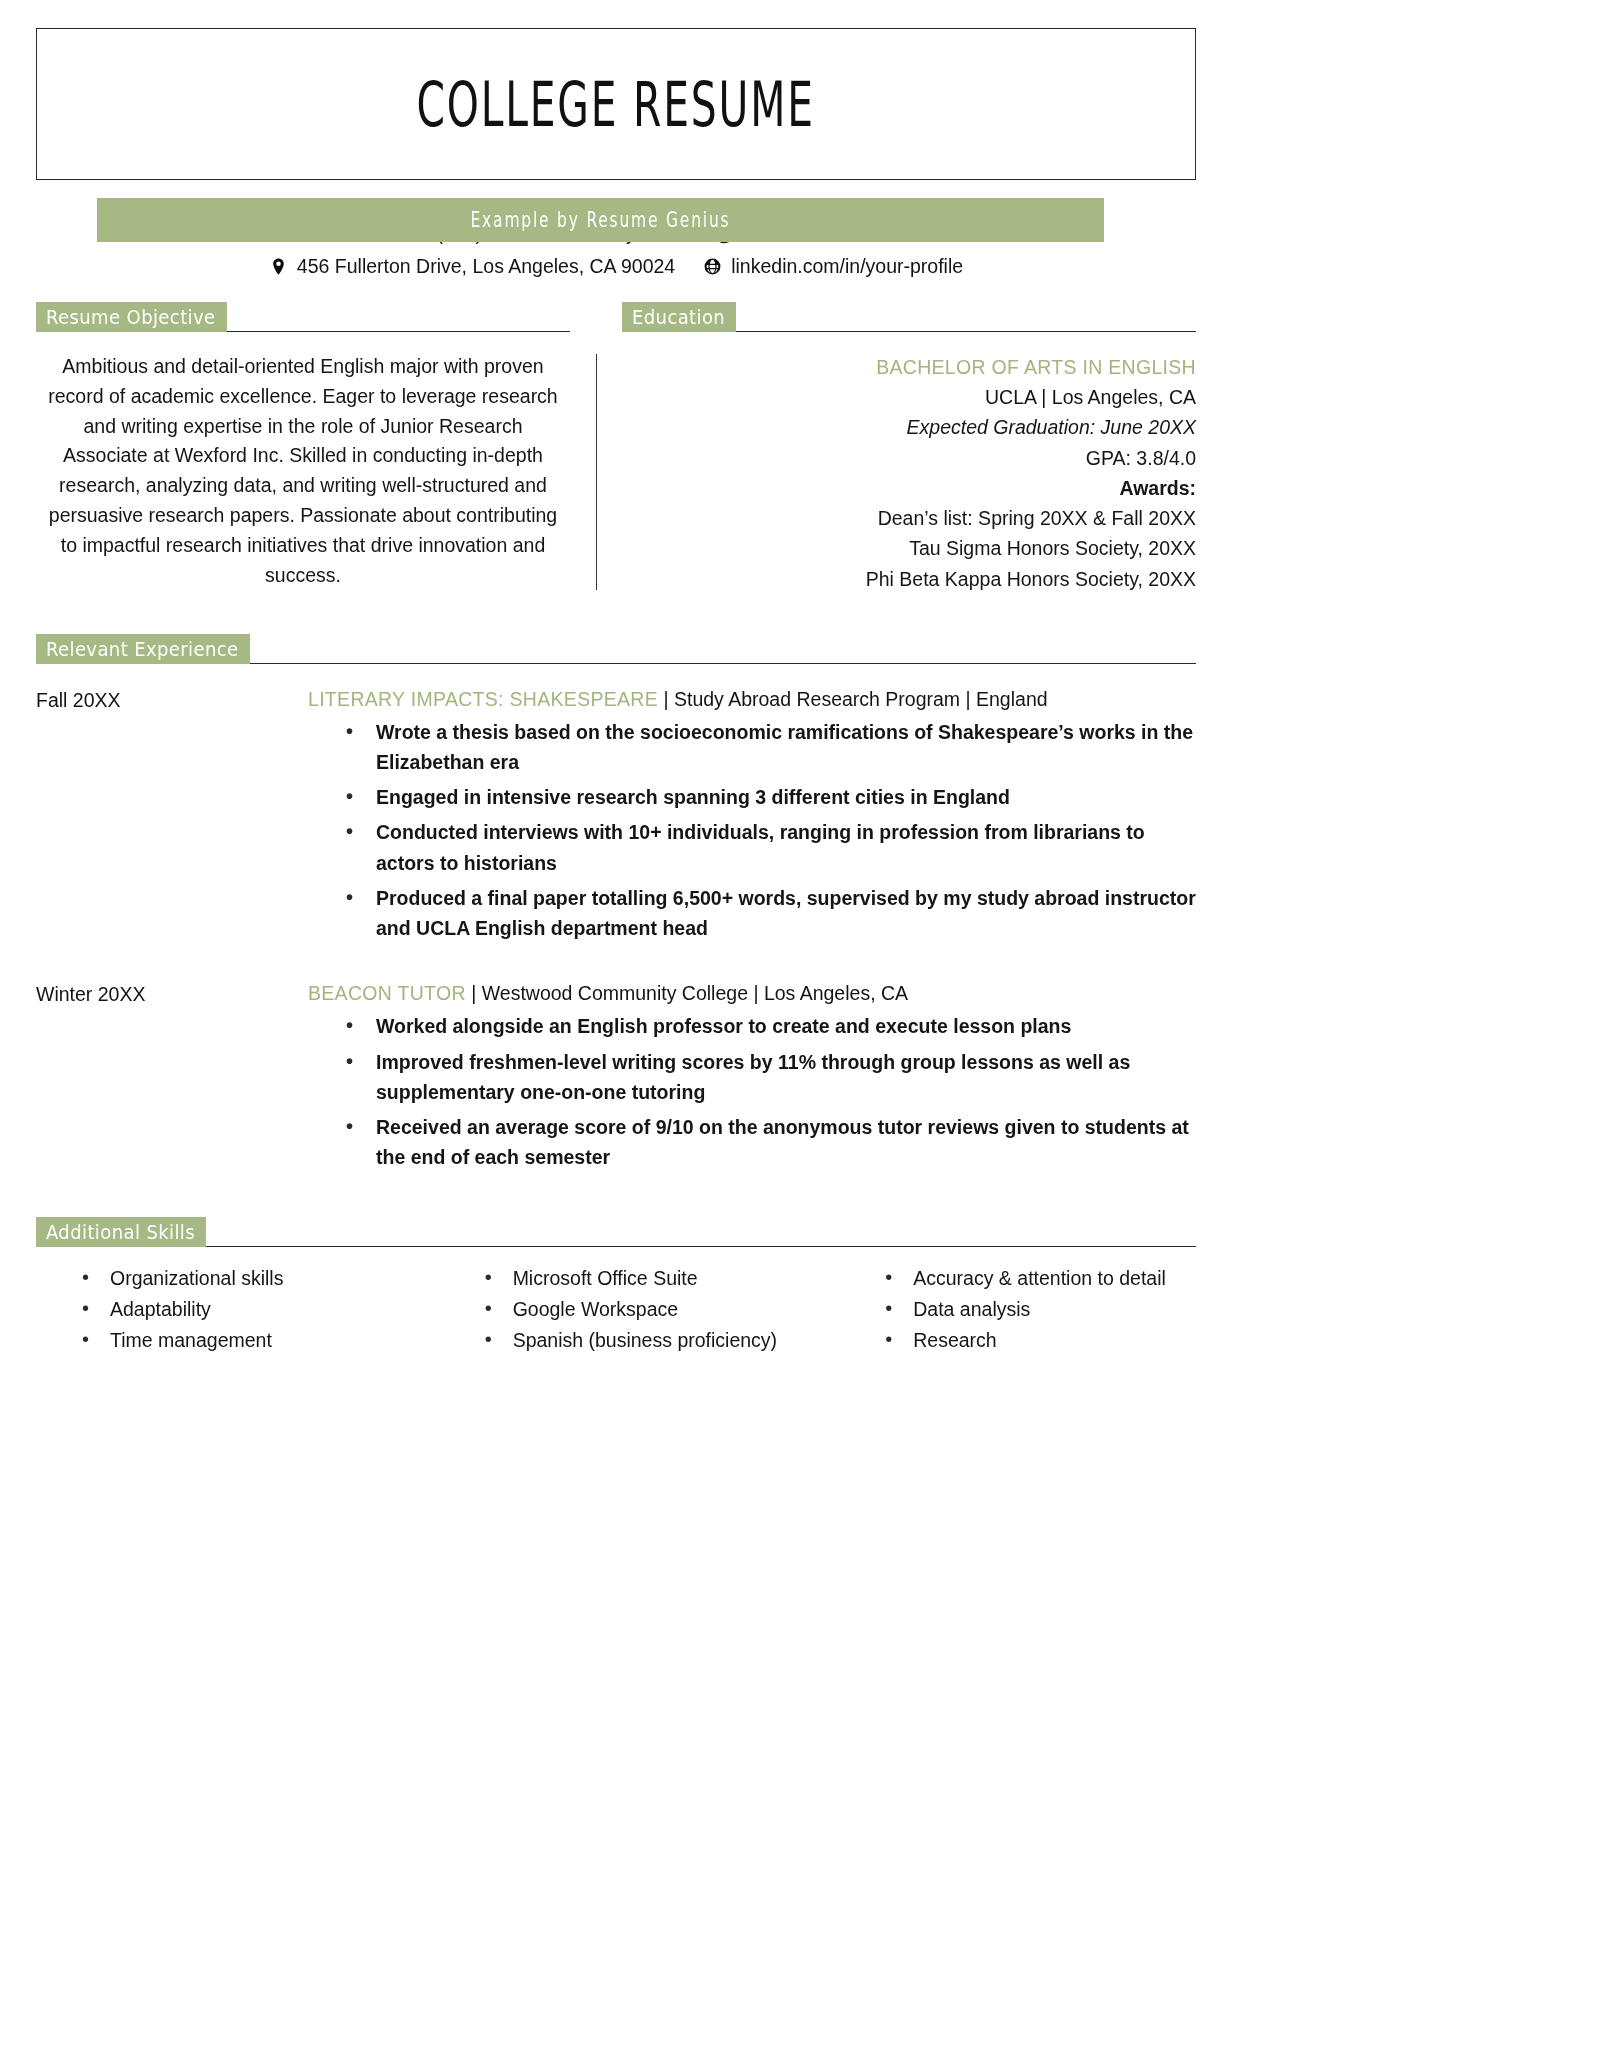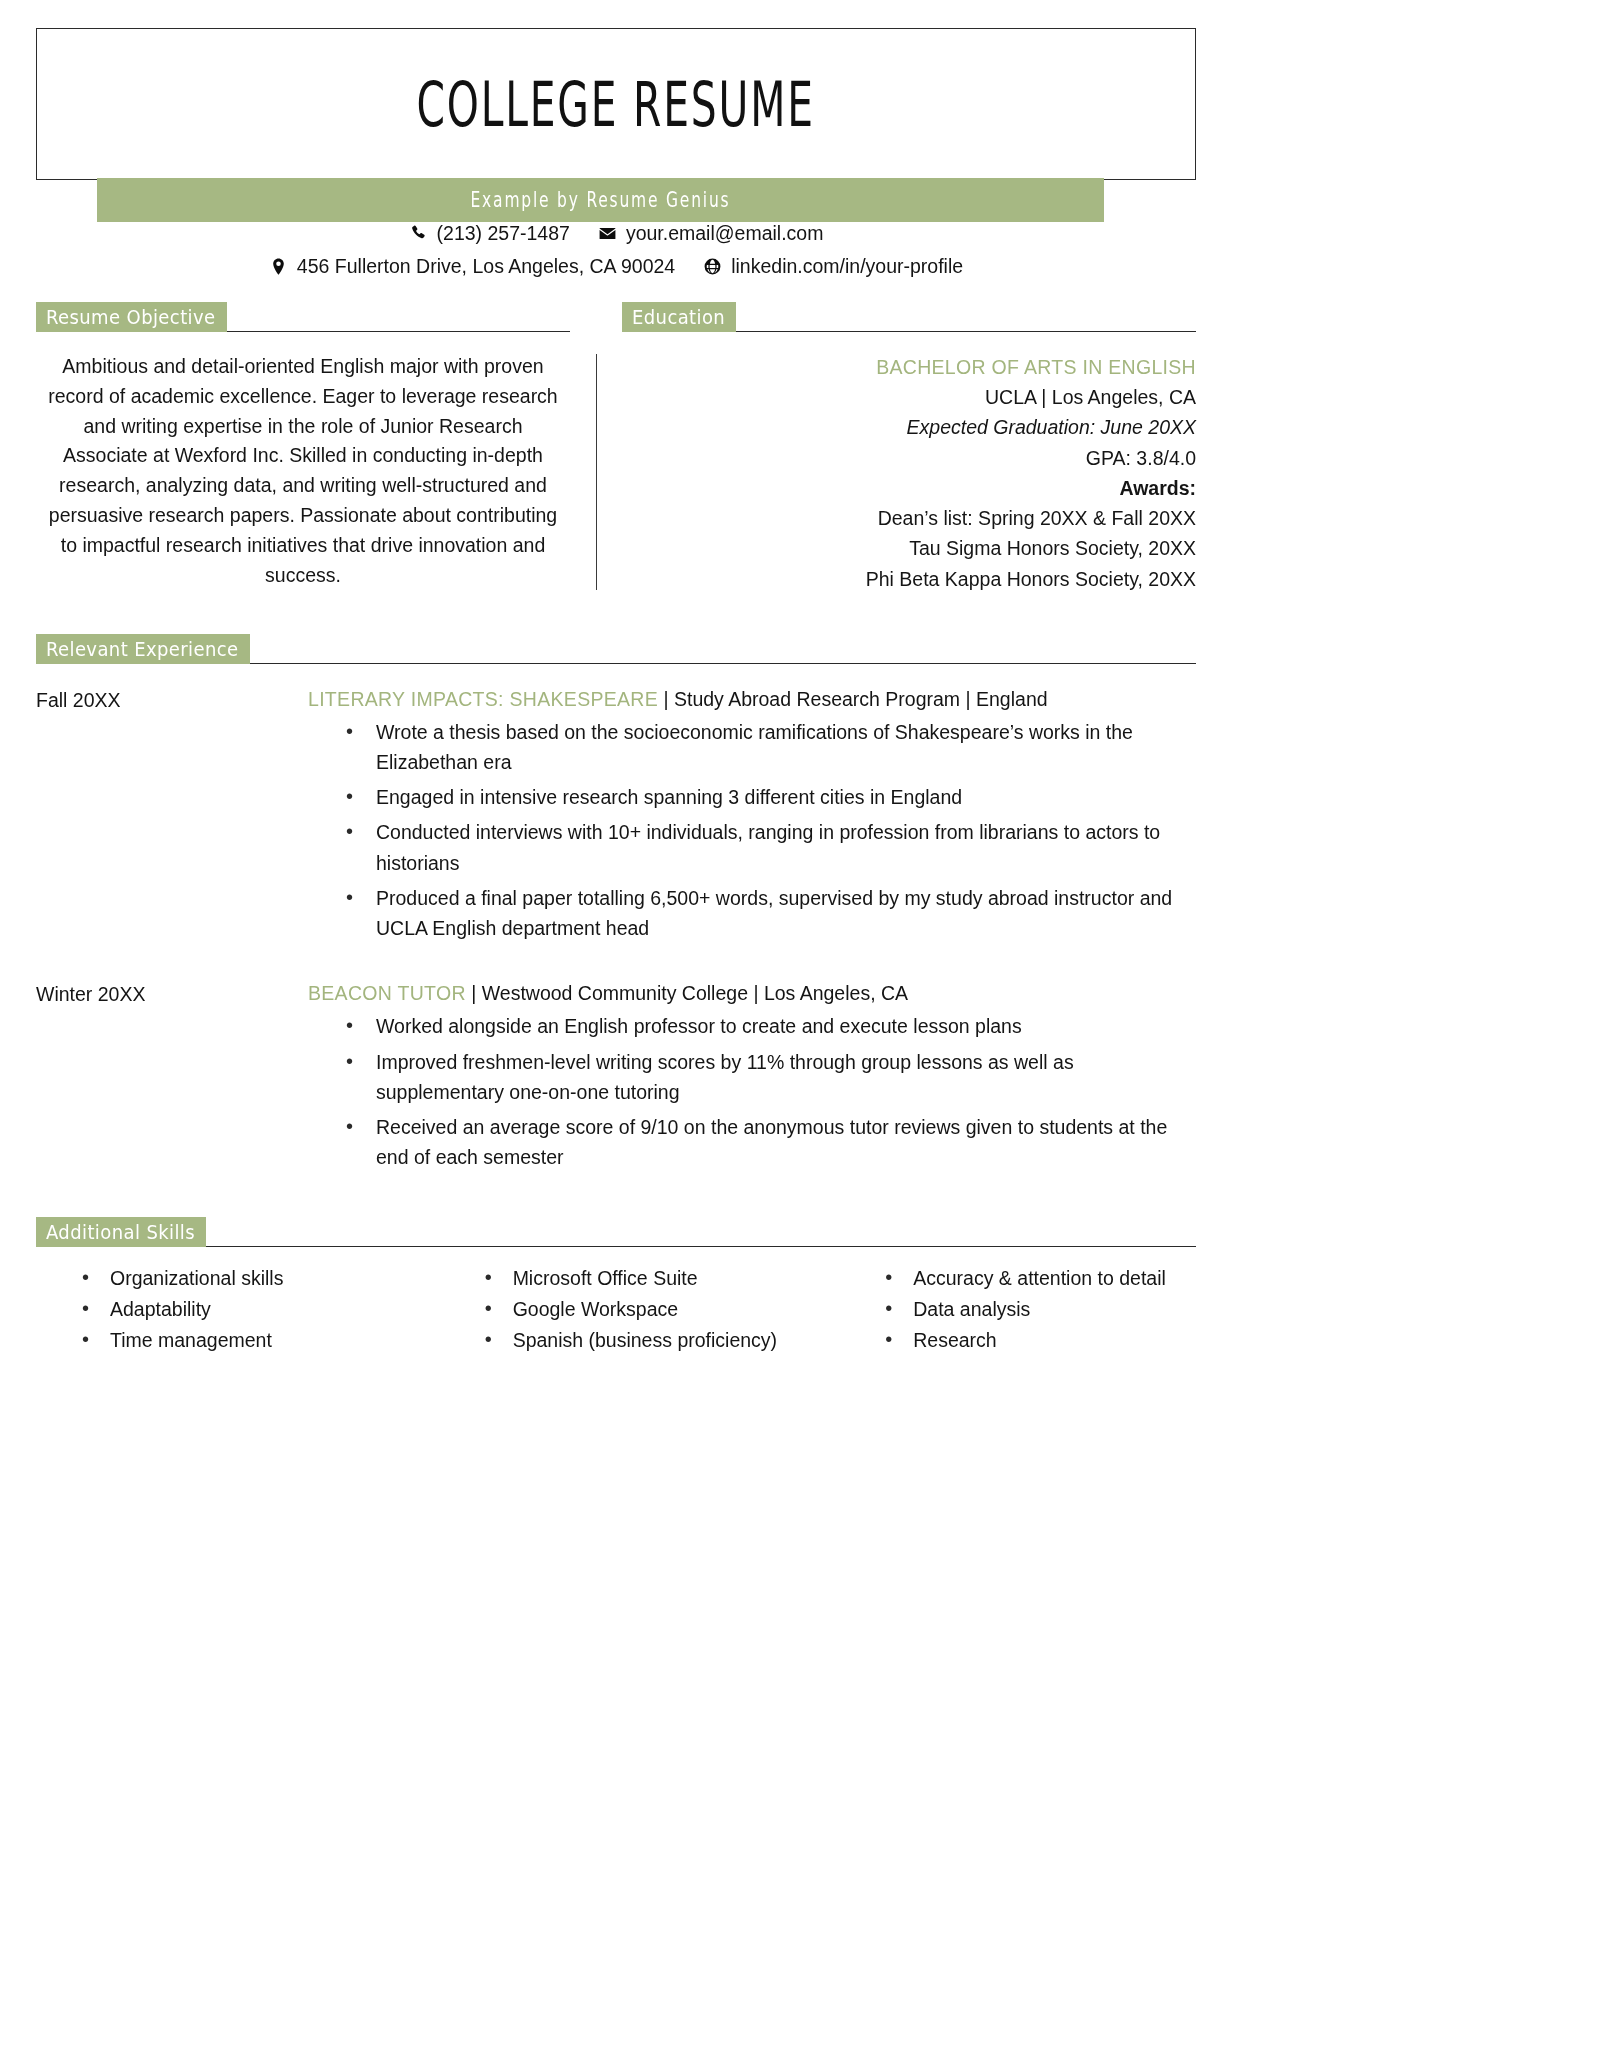--- a/index.html
+++ b/index.html
@@ -42,21 +42,21 @@
     font-weight: 400;
     color: #111111;
     transform: scaleX(0.72);
     transform-origin: center center;
     white-space: nowrap;
   }
   .subtitle-bar {
     position: absolute;
     left: 97px;
     right: 128px;
-    top: 150px;
+    top: 170px;
     height: 44px;
     background: #a6b883;
     display: flex;
     align-items: center;
     justify-content: center;
     z-index: 5;
   }
   .subtitle-text {
     color: #ffffff;
     font-size: 21px;
@@ -170,20 +170,21 @@
   .job-title-line {
     font-size: 19.5px;
     color: #141414;
     margin-bottom: 6px;
   }
   .job-role { color: #a3b57e; letter-spacing: .3px; }
   ul.bullets {
     margin: 6px 0 0 0;
     padding-left: 38px;
     list-style: none;
+    font-weight: bold;
   }
   ul.bullets li {
     font-size: 19.5px;
     line-height: 1.55;
     margin-bottom: 5px;
     position: relative;
     padding-left: 30px;
     color: #151515;
   }
   ul.bullets li::before {

